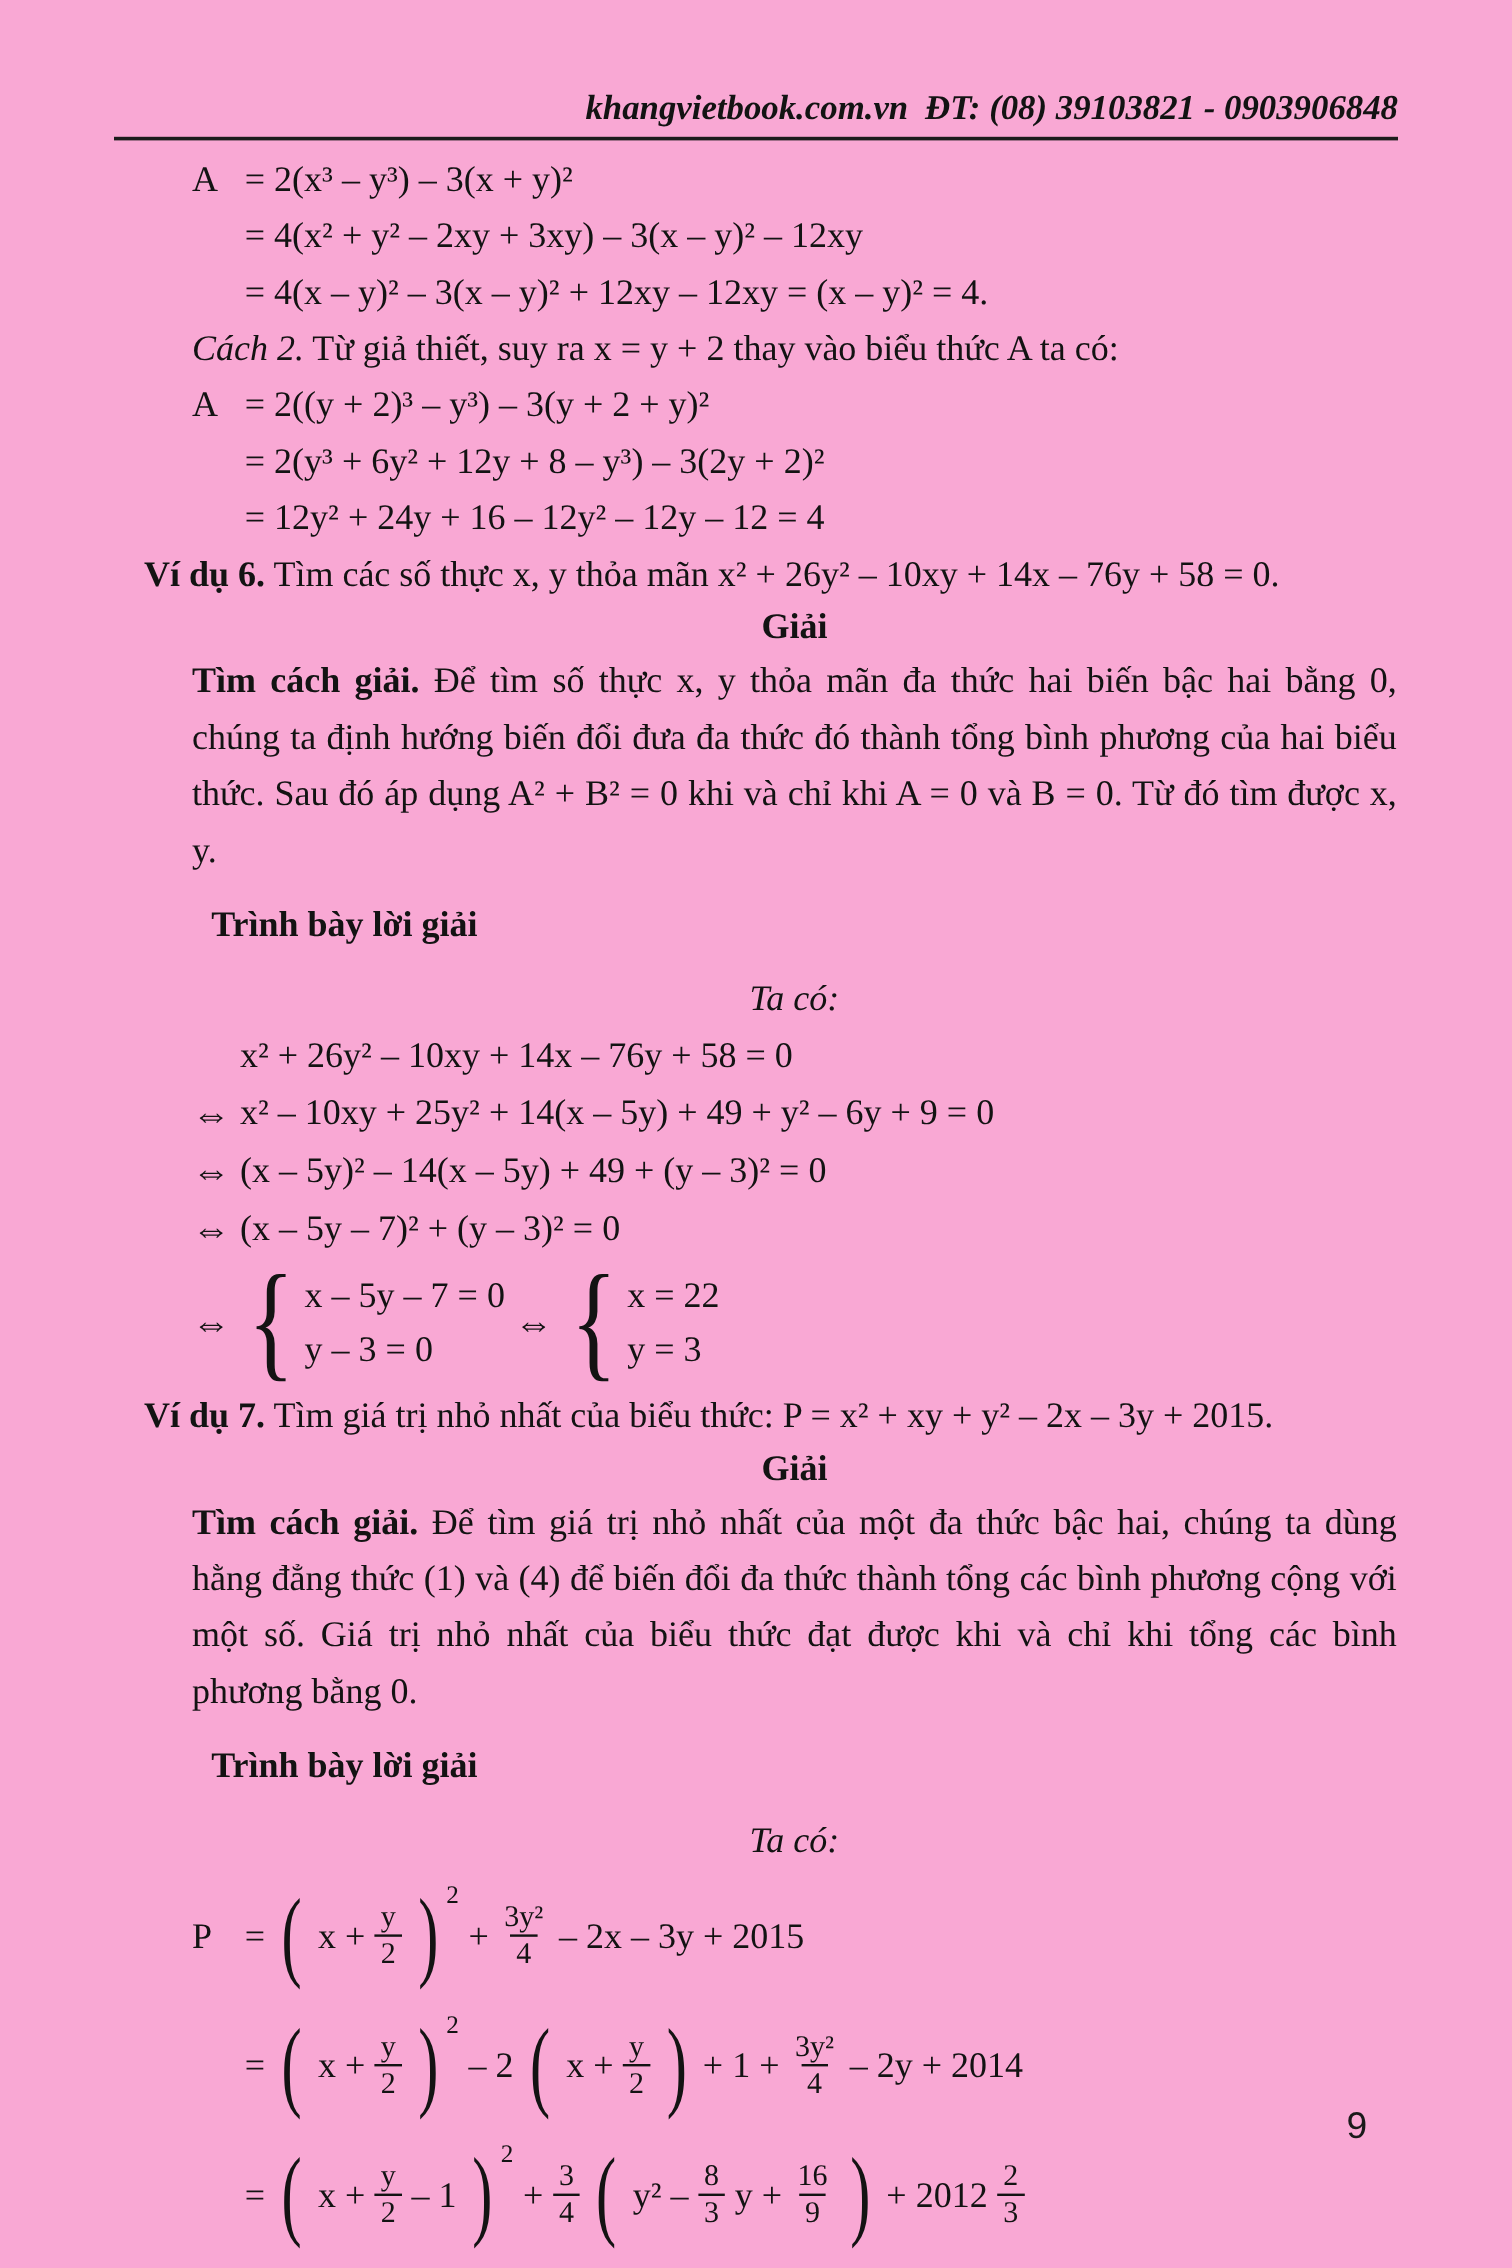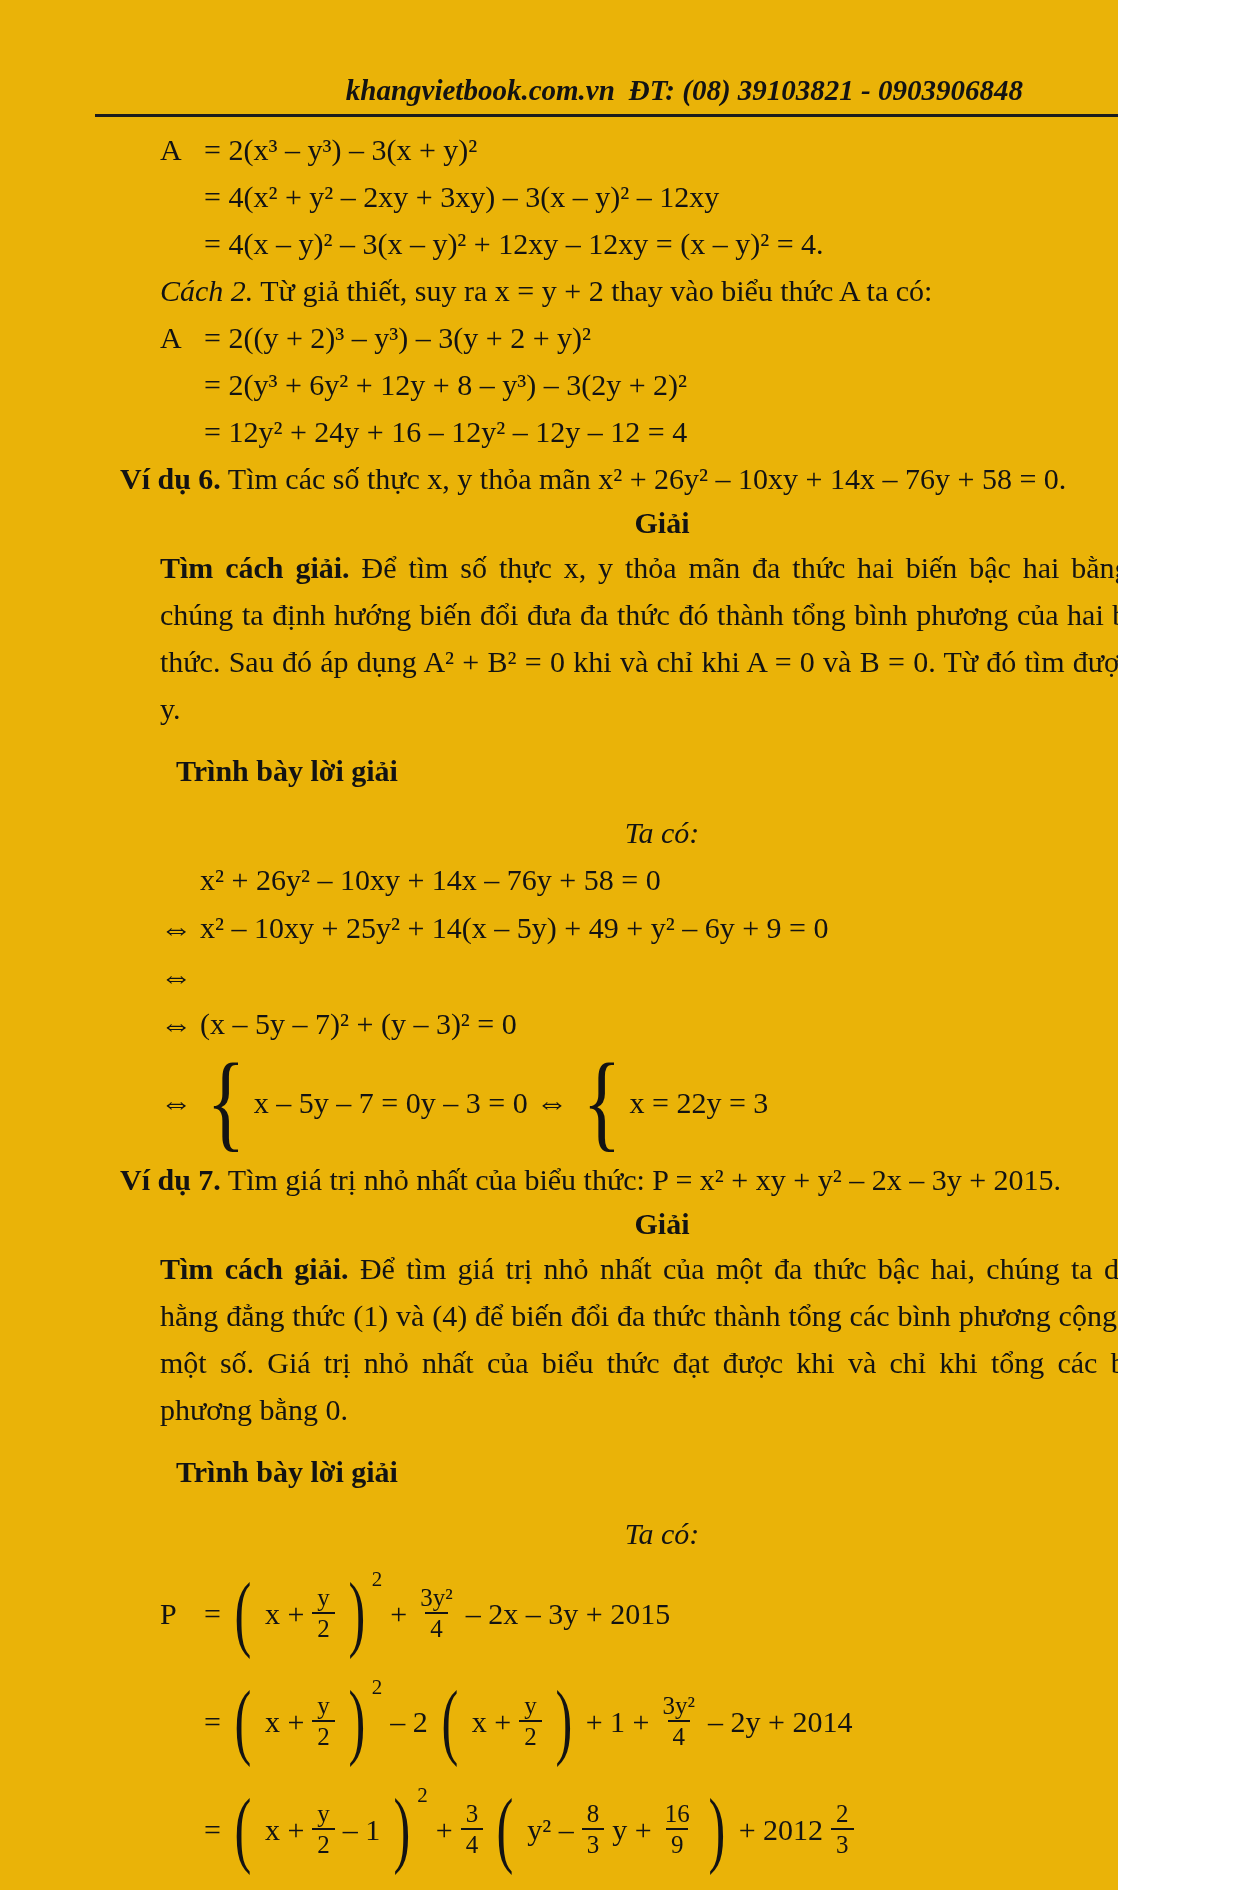--- a/index.html
+++ b/index.html
@@ -1,19 +1,19 @@
 <!DOCTYPE html>
 <html><head>
 <meta charset="utf-8">
 <style>
   html,body { margin:0; padding:0; background:#ffffff; }
   .page {
     position:relative;
-    width:1118px; height:1890px;
-    background:#eab308;
+    width:1260px; height:1890px;
+    background:#f9a8d4;
     color:#131313;
     font-family:"Liberation Serif","DejaVu Serif",serif;
     overflow:hidden;
   }
   .header {
     position:absolute; top:74px; right:95px;
     font-size:29px; font-weight:bold; font-style:italic;
     white-space:nowrap;
   }
   .header .site { margin-right:14px; }
@@ -42,21 +42,21 @@
   .marrow { font-size:32px; }
   .frac { display:inline-flex; flex-direction:column; align-items:center; font-size:25px; line-height:29px; }
   .frac .num { padding:0 5px; }
   .frac .den { border-top:2px solid #131313; padding:0 5px; }
   .pwrap { display:inline-flex; align-items:flex-start; }
   .pchar { display:inline-block; font-size:84px; line-height:80px; font-weight:normal;
            transform:scaleX(0.6); transform-origin:center; }
   .psup { font-size:21px; line-height:1; position:relative; top:-4px; margin-left:1px; }
   .cases { display:inline-flex; align-items:center; }
   .bchar { display:inline-block; font-size:108px; line-height:92px; transform:scaleX(0.75); transform-origin:center; }
-  .ccol { display:inline-flex; flex-direction:row; margin-left:2px; }
+  .ccol { display:inline-flex; flex-direction:column; margin-left:2px; }
   .crow { line-height:45px; white-space:nowrap; }
   .sysline { margin:6px 0; min-height:96px; }
   .pline { min-height:104px; margin:4px 0; }
   .pagenum {
     position:absolute; top:1754px; left:1122px;
     font-family:"Liberation Sans","DejaVu Sans",sans-serif;
     font-size:31px; color:#1a1a1a;
   }
 </style>
 </head>
@@ -110,20 +110,21 @@
 
     <div class="mline eq6 ind40">
         <span class="mtext">x² + 26y² – 10xy + 14x – 76y + 58 = 0</span>
       </div>
     <div class="mline eq6">
         <span class="marrow">⇔</span>
         <span class="mtext">x² – 10xy + 25y² + 14(x – 5y) + 49 + y² – 6y + 9 = 0</span>
       </div>
     <div class="mline eq6">
         <span class="marrow">⇔</span>
+        <span class="mtext">(x – 5y)² – 14(x – 5y) + 49 + (y – 3)² = 0</span>
       </div>
     <div class="mline eq6">
         <span class="marrow">⇔</span>
         <span class="mtext">(x – 5y – 7)² + (y – 3)² = 0</span>
       </div>
     <div class="mline sysline">
         <span class="marrow">⇔</span>
         <span class="cases">
           <span class="bchar">{</span>
           <span class="ccol">

